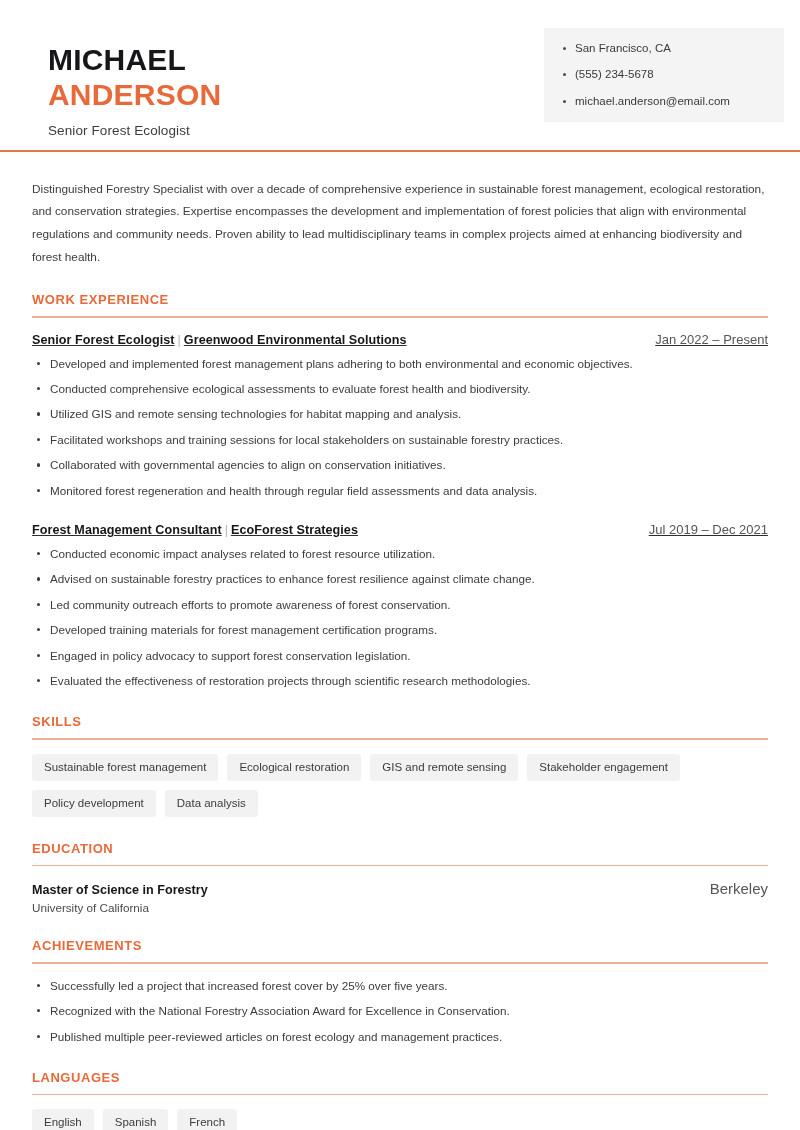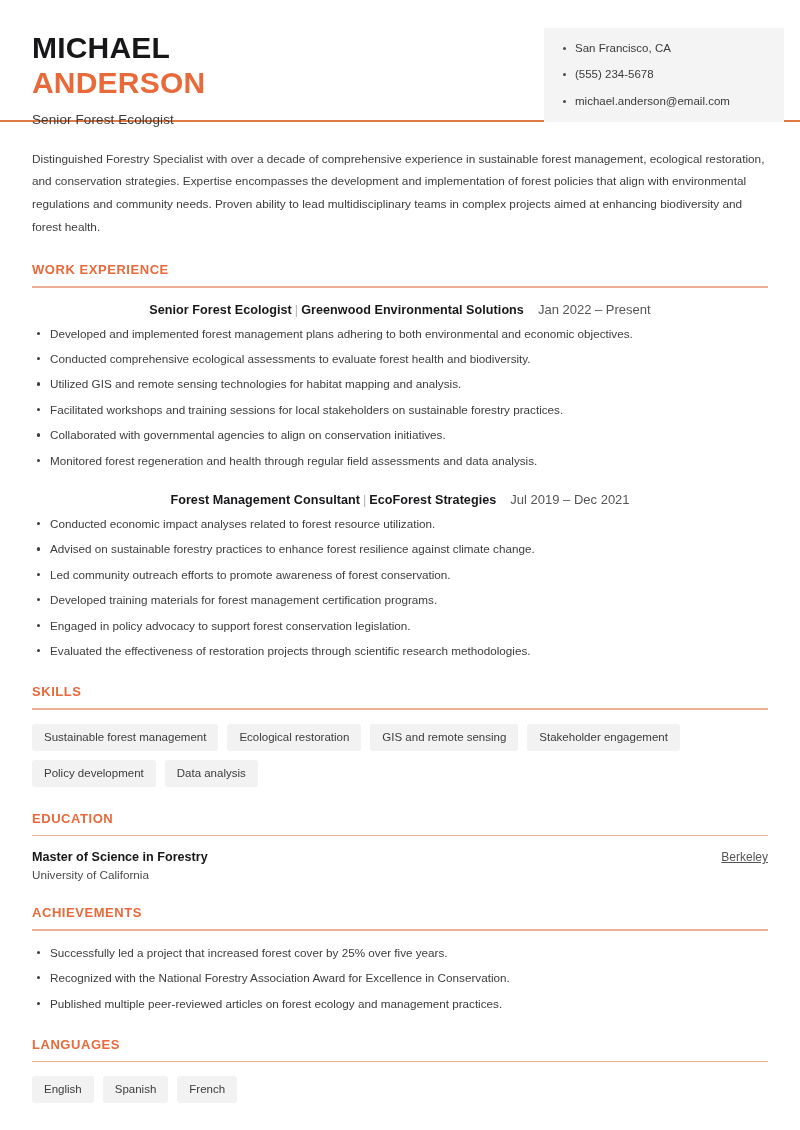--- a/index.html
+++ b/index.html
@@ -20,24 +20,24 @@
     position: relative;
     width: 800px;
     height: 1130px;
     background: #ffffff;
   }
 
   
   .header {
     position: relative;
     display: flex;
-    align-items: flex-start;
+    align-items: center;
     justify-content: space-between;
-    padding: 28px 0 0 0;
-    height: 120px;
+    padding: 28px 0 0 16px;
+    height: 150px;
   }
 
   .header-left {
     padding-left: 32px;
     padding-top: 2px;
   }
 
   .name-line {
     font-size: 30px;
     font-weight: bold;
@@ -124,22 +124,23 @@
     margin-bottom: 14px;
   }
 
   
   .entry { margin-bottom: 6px; }
   .entry + .entry { margin-top: 22px; }
 
   .entry-head {
     display: flex;
     align-items: baseline;
-    justify-content: center;
+    justify-content: space-between;
     margin-bottom: 9px;
+    text-decoration: underline;
   }
   .entry-role {
     font-size: 12.6px;
     font-weight: bold;
     color: #17171a;
     letter-spacing: 0.05px;
   }
   .entry-sep {
     color: #b4b4b4;
     font-weight: normal;
@@ -199,25 +200,24 @@
     display: flex;
     align-items: baseline;
     justify-content: space-between;
   }
   .edu-degree {
     font-size: 12.6px;
     font-weight: bold;
     color: #17171a;
   }
   .edu-right {
-    font-size: 12px;
+    font-size: 15px;
     color: #555555;
     white-space: nowrap;
     padding-left: 14px;
-    text-decoration: underline;
   }
   .edu-school {
     margin-top: 4px;
     font-size: 11.7px;
     color: #4a4a4a;
   }
 </style>
 </head>
 <body>
 

